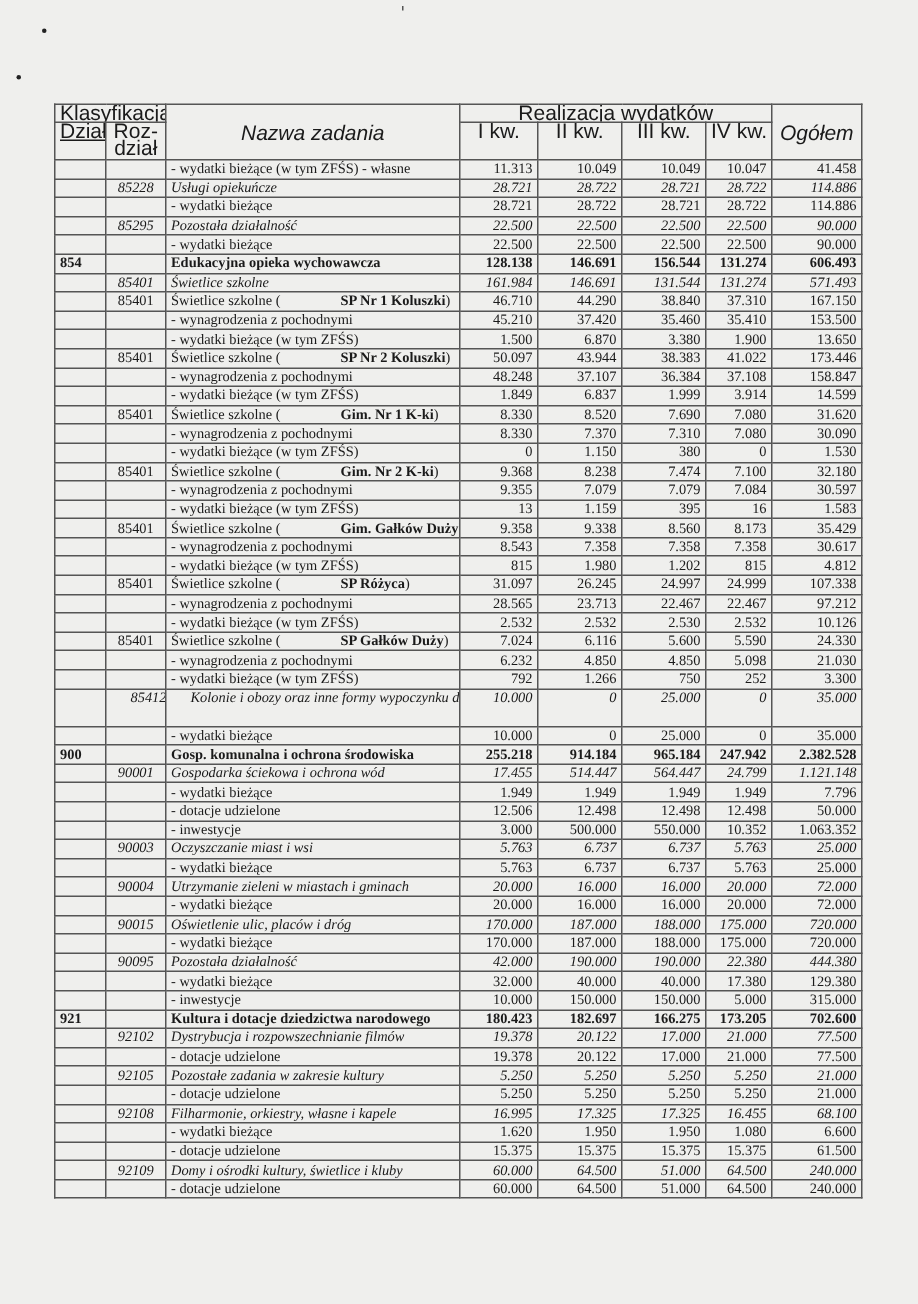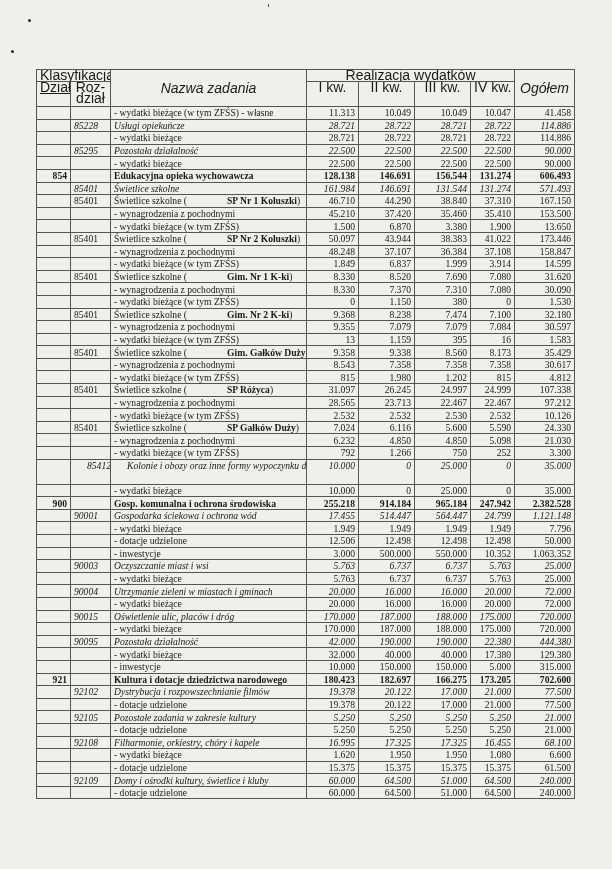--- a/index.html
+++ b/index.html
@@ -31,22 +31,22 @@
     font-family: "Liberation Sans", sans-serif;
     font-weight: normal;
     font-size: 14px;
     text-align: center;
     height: auto;
     line-height: 11px;
     margin-left: 24px;
   }
   th.tall { vertical-align: middle; font-style: italic; }
   td.num { text-align: right; }
-  td.code { text-align: left; }
-  td.dzial { text-align: right; }
+  td.code { text-align: center; }
+  td.dzial { text-align: left; }
   tr.section td { font-weight: bold; }
   tr.subsection td { font-style: italic; }
   tr.subsection td.dzial { font-style: normal; }
   td.wrap { white-space: normal; }
   tr.tworow td { height: 24px; vertical-align: top; padding-left: 16px; }
   b.em { font-weight: bold; padding-left: 40px; }
 </style>
 </head>
 <body>
 
@@ -568,21 +568,21 @@
         <td>- dotacje udzielone</td>
         <td class="num">5.250</td>
         <td class="num">5.250</td>
         <td class="num">5.250</td>
         <td class="num">5.250</td>
         <td class="num">21.000</td>
       </tr>
       <tr class="subsection">
         <td class="dzial"></td>
         <td class="code">92108</td>
-        <td>Filharmonie, orkiestry, chóry i kapele</td>
+        <td>Filharmonie, orkiestry, własne i kapele</td>
         <td class="num">16.995</td>
         <td class="num">17.325</td>
         <td class="num">17.325</td>
         <td class="num">16.455</td>
         <td class="num">68.100</td>
       </tr>
       <tr>
         <td class="dzial"></td>
         <td class="code"></td>
         <td>- wydatki bieżące</td>

